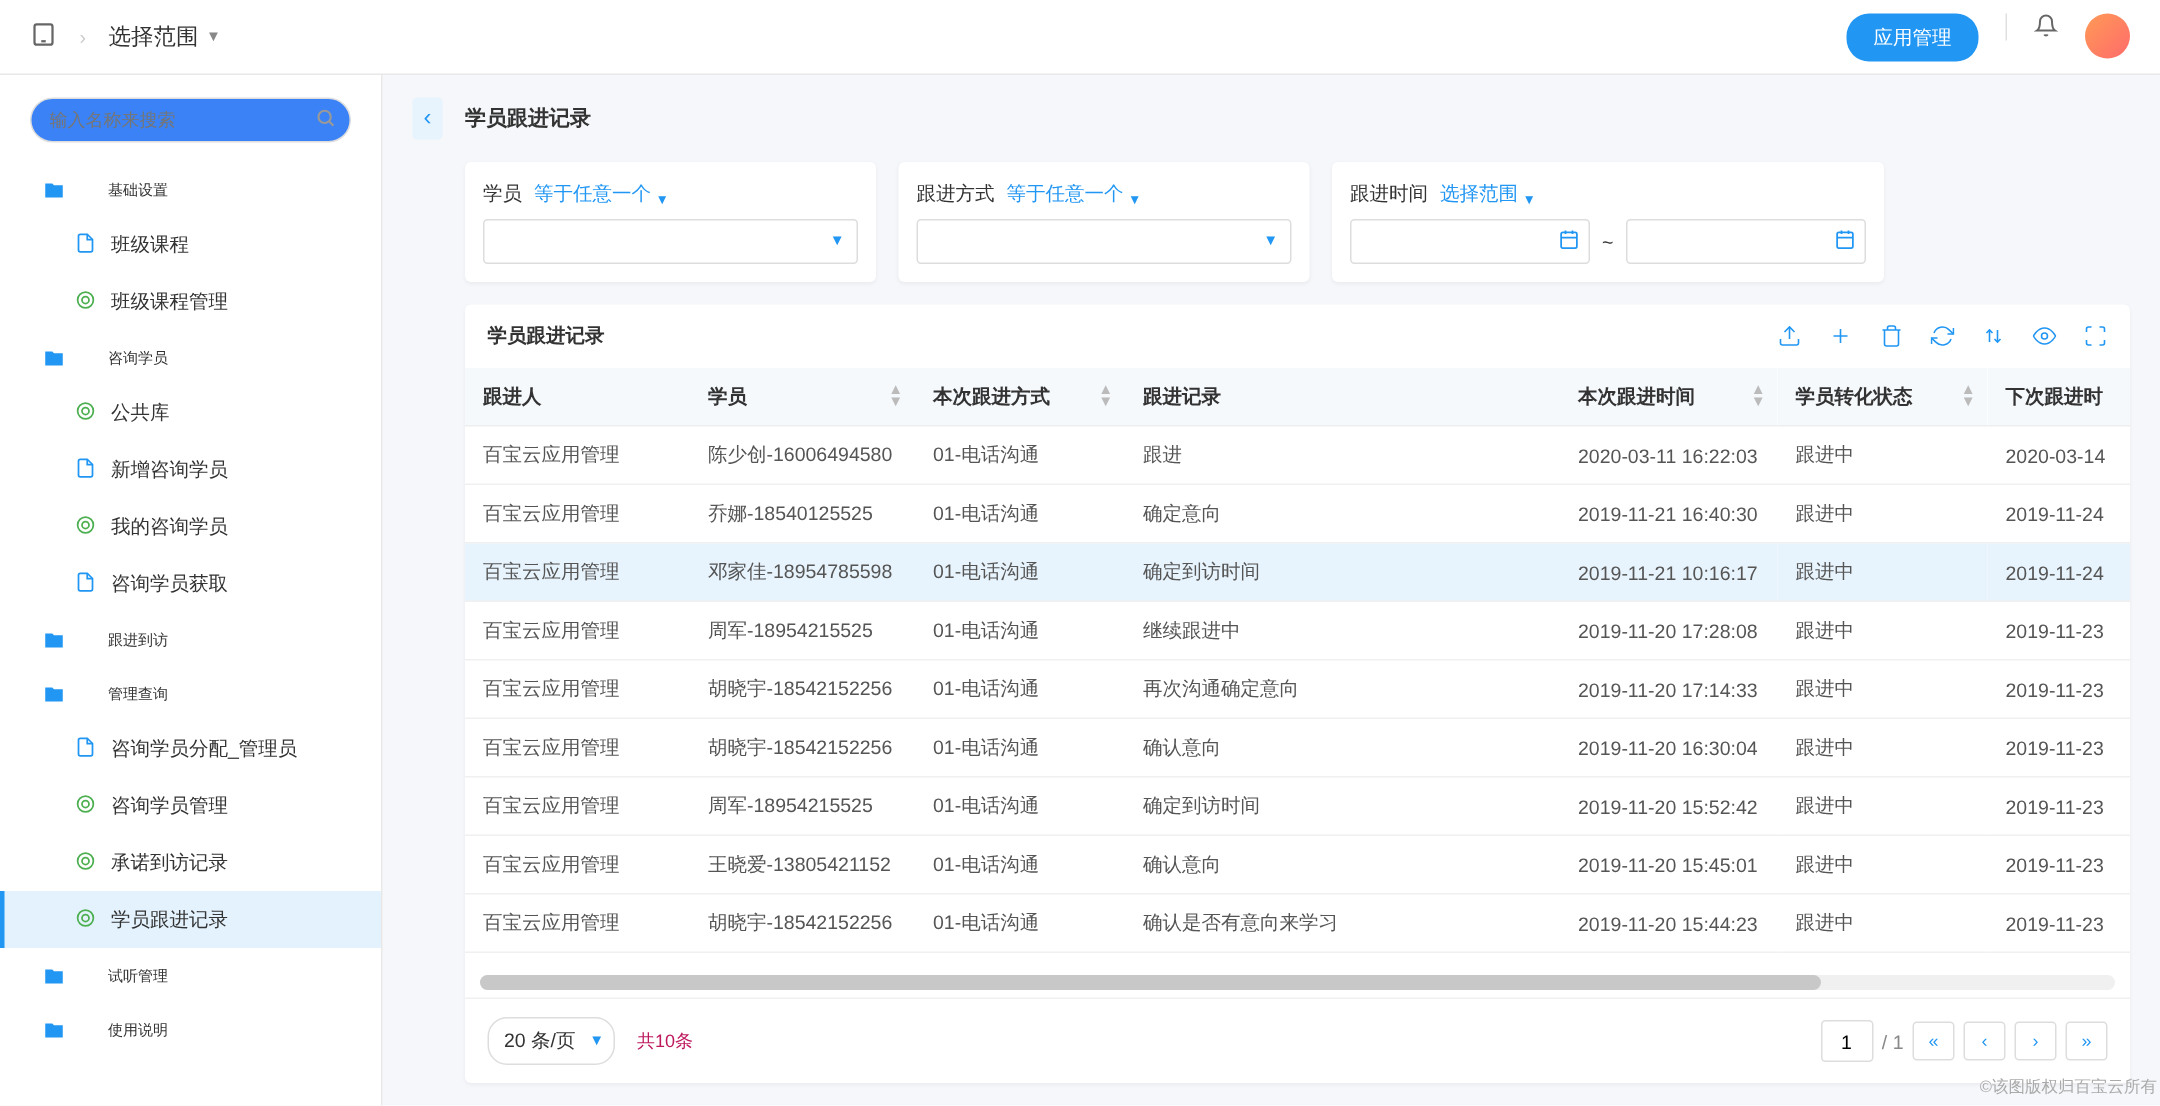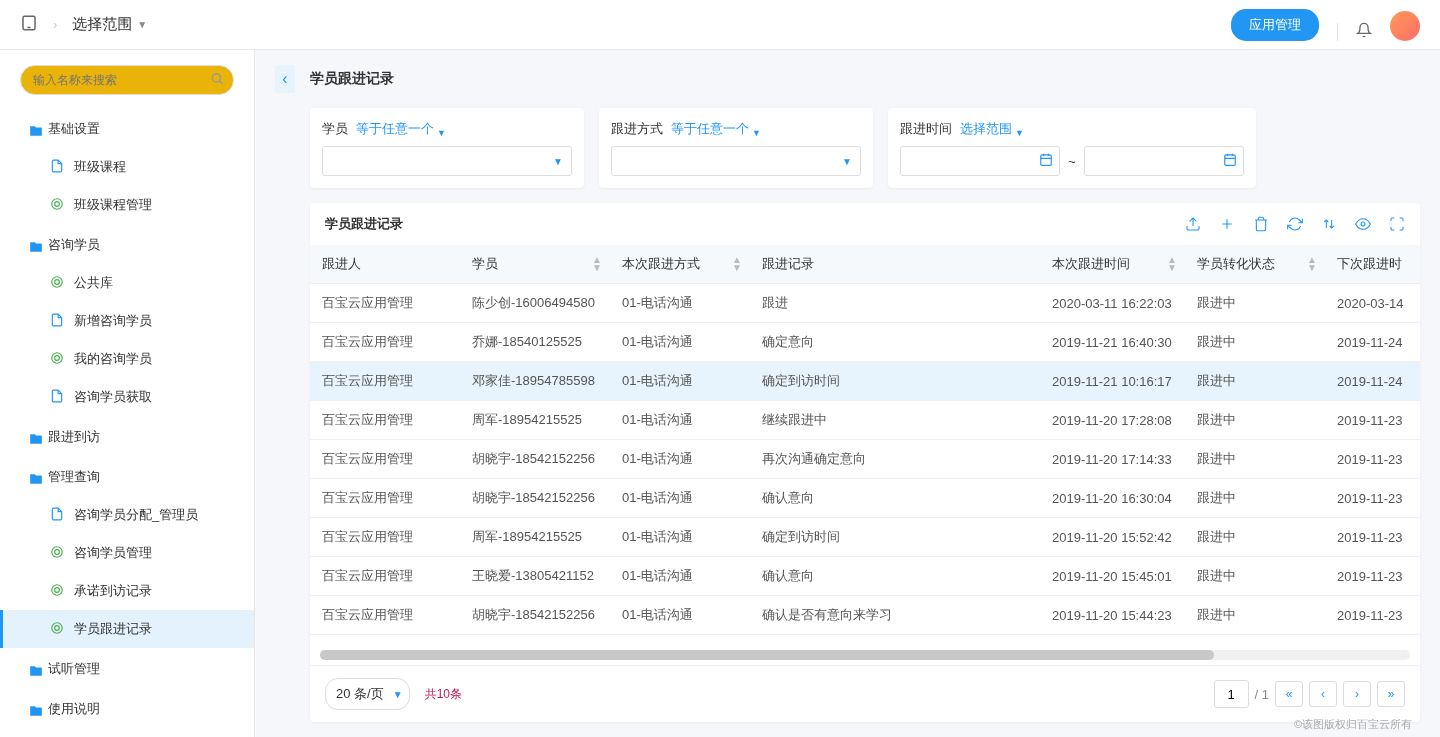--- a/index.html
+++ b/index.html
@@ -2,33 +2,33 @@
 <html><head>
 <meta charset="utf-8">
 <style>
 *{box-sizing:border-box;margin:0;padding:0}
 body{font-family:"Microsoft YaHei","PingFang SC",sans-serif;font-size:13px;color:#333;background:#f5f7fa;overflow:hidden}
 .header{height:50px;background:#fff;border-bottom:1px solid #e8e8e8;display:flex;align-items:center;padding:0 20px;justify-content:space-between}
 .header-left{display:flex;align-items:center;gap:15px}
 .header-left .tablet-icon svg{width:18px;height:18px;stroke:#666}
 .header-left .chevron{color:#ccc}
 .header-title{font-size:15px;color:#333;display:flex;align-items:center;gap:5px}
-.header-right{display:flex;align-items:flex-end;gap:18px}
+.header-right{display:flex;align-items:flex-start;gap:18px}
 .btn-primary{background:#2196f3;color:#fff;border:none;padding:7px 18px;border-radius:15px;cursor:pointer;font-size:13px}
 .divider-v{width:1px;height:18px;background:#e0e0e0}
 .bell-icon svg{width:16px;height:16px;stroke:#666}
 .avatar{width:30px;height:30px;border-radius:50%;background:linear-gradient(135deg,#ff9a56,#ff6b6b);display:inline-block}
 .container{display:flex;height:calc(100vh - 50px)}
 .sidebar{width:255px;background:#fff;border-right:1px solid #e8e8e8;padding-top:15px;overflow-y:auto}
 .search-wrap{padding:0 20px 15px}
 .search-box{position:relative}
-.search-input{width:100%;padding:7px 30px 7px 12px;border:1px solid #ddd;border-radius:15px;background:#eab308;font-size:12px;outline:none}
+.search-input{width:100%;padding:7px 30px 7px 12px;border:1px solid #ddd;border-radius:15px;background:#3b82f6;font-size:12px;outline:none}
 .search-icon{position:absolute;right:10px;top:50%;transform:translateY(-50%);color:#999}
 .nav-group{margin-bottom:2px}
-.nav-folder{display:flex;align-items:flex-end;padding:10px 28px;color:#333;cursor:pointer;gap:4px;font-size:13px}
+.nav-folder{display:flex;align-items:center;padding:10px 28px;color:#333;cursor:pointer;gap:28px;font-size:10px}
 .nav-folder svg{width:16px;height:14px;fill:#2196f3}
 .nav-item{display:flex;align-items:flex-end;padding:10px 28px 10px 50px;color:#333;cursor:pointer;gap:10px;font-size:13px}
 .nav-item.active{background:#e3f2fd;border-left:3px solid #2196f3;padding-left:47px}
 .nav-item .icon-doc svg{width:14px;height:14px;fill:none;stroke:#2196f3;stroke-width:2}
 .nav-item .icon-target svg{width:14px;height:14px;fill:none;stroke:#4caf50;stroke-width:2}
 .main{flex:1;overflow:hidden;display:flex;flex-direction:column}
 .page-header{display:flex;align-items:center;padding:15px 20px;gap:15px}
 .back-chevron{color:#2196f3;cursor:pointer;font-size:16px;display:flex;align-items:center;justify-content:center;width:20px;background:#e8f4fd;height:28px;border-radius:3px}
 .page-title{font-size:14px;font-weight:bold}
 .filters{display:flex;gap:15px;padding:0 20px 15px 55px}
@@ -42,36 +42,36 @@
 .filter-date{width:160px;height:30px;border:1px solid #ddd;border-radius:3px;position:relative;background:#fff}
 .filter-date .cal-icon{position:absolute;right:6px;top:50%;transform:translateY(-50%);color:#2196f3}
 .table-card{background:#fff;margin:0 20px 15px 55px;border-radius:4px;box-shadow:0 1px 3px rgba(0,0,0,0.05);flex:1;display:flex;flex-direction:column;overflow:hidden}
 .table-header{display:flex;justify-content:space-between;align-items:center;padding:12px 15px}
 .table-title{font-size:13px;font-weight:bold}
 .table-actions{display:flex;gap:18px}
 .table-actions span{color:#2196f3;cursor:pointer;display:flex;align-items:center}
 .table-actions svg{width:16px;height:16px;stroke:#2196f3;fill:none;stroke-width:1.6}
 .table-wrap{overflow-x:auto;flex:1}
 .data-table{width:100%;border-collapse:collapse;min-width:1200px}
-.data-table th{background:#f5f9fc;padding:10px 12px;text-align:left;font-weight:normal;color:#333;border-bottom:1px solid #eee;font-size:13px;white-space:nowrap;position:relative}
+.data-table th{background:#f5f9fc;padding:10px 12px;text-align:left;font-weight:bold;color:#333;border-bottom:1px solid #eee;font-size:13px;white-space:nowrap;position:relative}
 .data-table th .sort{position:absolute;right:8px;top:50%;transform:translateY(-50%);color:#bbb;font-size:10px;line-height:8px}
 .data-table td{padding:10px 12px;border-bottom:1px solid #f0f0f0;font-size:13px;white-space:nowrap;color:#555}
 .data-table tbody tr.highlight{background:#e8f4fd}
 .hscroll{height:10px;background:#f0f0f0;margin:5px 10px;border-radius:5px;position:relative}
 .hscroll-thumb{position:absolute;left:0;width:82%;height:100%;background:#c8c8c8;border-radius:5px}
 .pagination{display:flex;justify-content:space-between;align-items:center;padding:12px 15px;border-top:1px solid #f0f0f0}
 .pg-left{display:flex;align-items:center;gap:15px}
 .pg-select{border:1px solid #ddd;padding:6px 25px 6px 10px;border-radius:13px;position:relative;font-size:13px}
 .pg-select .dd-arrow{position:absolute;right:6px;top:50%;transform:translateY(-50%);color:#2196f3;font-size:10px}
 .pg-total{color:#be185d;font-size:12px}
 .pg-right{display:flex;align-items:center;gap:6px}
 .pg-input{width:35px;height:28px;border:1px solid #ddd;border-radius:3px;text-align:center;font-size:13px}
 .pg-slash{color:#888}
 .pg-btn{width:28px;height:26px;border:1px solid #ddd;border-radius:3px;background:#fff;display:flex;align-items:center;justify-content:center;color:#2196f3;cursor:pointer;font-size:12px}
-.copyright{position:fixed;bottom:5px;right:28px;color:#aaa;font-size:11px}
+.copyright{position:fixed;bottom:5px;right:2px;color:#aaa;font-size:11px}
 </style>
 </head>
 <body>
 
 <div class="header">
   <div class="header-left">
     <span class="tablet-icon"><svg viewBox="0 0 24 24" fill="none" stroke="currentColor" stroke-width="2">
           <rect x="4" y="3" width="16" height="18" rx="2"></rect>
           <line x1="10" y1="18" x2="14" y2="18"></line>
         </svg></span>

